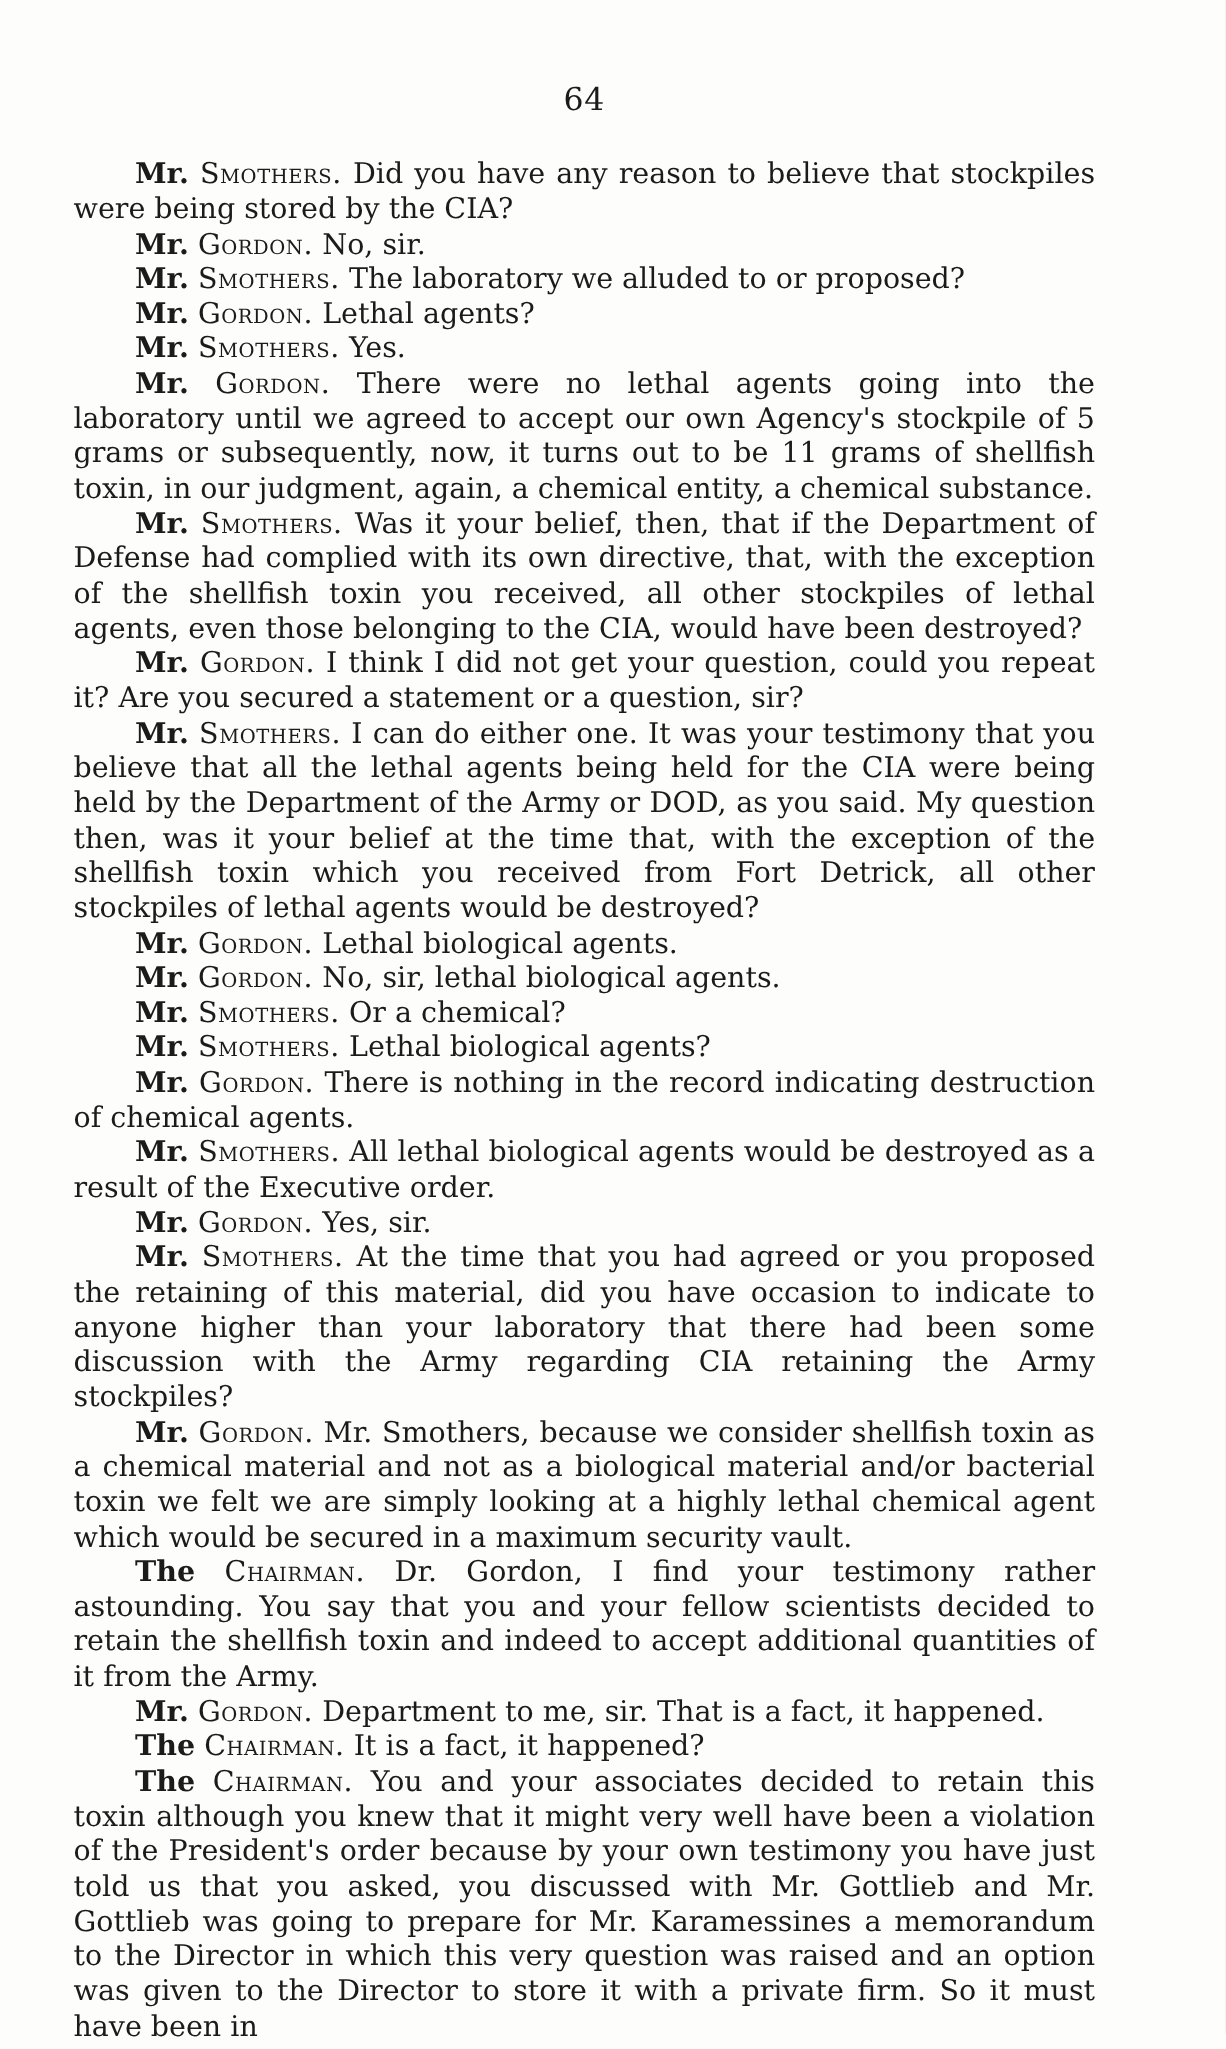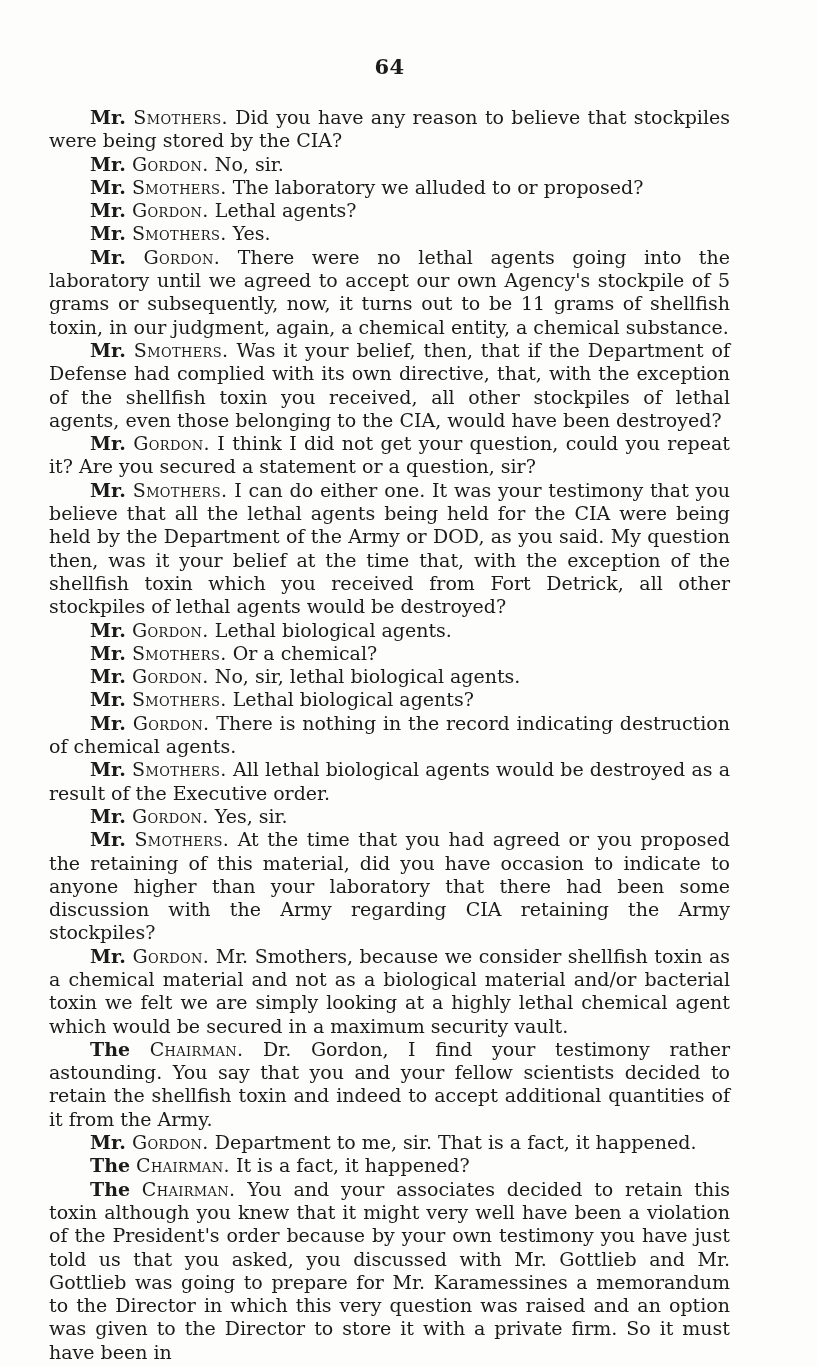--- a/index.html
+++ b/index.html
@@ -16,21 +16,21 @@
     overflow: hidden;
     font-family: "DejaVu Serif", "Liberation Serif", serif;
     color: #1b1b1b;
   }
   .page-number {
     margin-top: 54px;
     width: 681px;
     padding-left: 49px;
     text-align: center;
     font-size: 21px;
-    font-weight: bold;
+    font-weight: normal;
     letter-spacing: 0.5px;
   }
   .transcript {
     margin-top: 27px;
     padding-left: 49px;
     width: 681px;
     font-size: 19px;
     line-height: 23.3px;
     text-align: justify;
   }
@@ -59,22 +59,22 @@
     <p><span class="speaker-prefix">Mr.</span> <span class="speaker-name">Smothers.</span> <span>Did you have any reason to believe that stockpiles were being stored by the CIA?</span></p>
     <p><span class="speaker-prefix">Mr.</span> <span class="speaker-name">Gordon.</span> <span>No, sir.</span></p>
     <p><span class="speaker-prefix">Mr.</span> <span class="speaker-name">Smothers.</span> <span>The laboratory we alluded to or proposed?</span></p>
     <p><span class="speaker-prefix">Mr.</span> <span class="speaker-name">Gordon.</span> <span>Lethal agents?</span></p>
     <p><span class="speaker-prefix">Mr.</span> <span class="speaker-name">Smothers.</span> <span>Yes.</span></p>
     <p><span class="speaker-prefix">Mr.</span> <span class="speaker-name">Gordon.</span> <span>There were no lethal agents going into the laboratory until we agreed to accept our own Agency's stockpile of 5 grams or subsequently, now, it turns out to be 11 grams of shellfish toxin, in our judgment, again, a chemical entity, a chemical substance.</span></p>
     <p><span class="speaker-prefix">Mr.</span> <span class="speaker-name">Smothers.</span> <span>Was it your belief, then, that if the Department of Defense had complied with its own directive, that, with the exception of the shellfish toxin you received, all other stockpiles of lethal agents, even those belonging to the CIA, would have been destroyed?</span></p>
     <p><span class="speaker-prefix">Mr.</span> <span class="speaker-name">Gordon.</span> <span>I think I did not get your question, could you repeat it? Are you secured a statement or a question, sir?</span></p>
     <p><span class="speaker-prefix">Mr.</span> <span class="speaker-name">Smothers.</span> <span>I can do either one. It was your testimony that you believe that all the lethal agents being held for the CIA were being held by the Department of the Army or DOD, as you said. My question then, was it your belief at the time that, with the exception of the shellfish toxin which you received from Fort Detrick, all other stockpiles of lethal agents would be destroyed?</span></p>
     <p><span class="speaker-prefix">Mr.</span> <span class="speaker-name">Gordon.</span> <span>Lethal biological agents.</span></p>
+    <p><span class="speaker-prefix">Mr.</span> <span class="speaker-name">Gordon.</span> <span>No, sir, lethal biological agents.</span></p>
     <p><span class="speaker-prefix">Mr.</span> <span class="speaker-name">Smothers.</span> <span>Or a chemical?</span></p>
-    <p><span class="speaker-prefix">Mr.</span> <span class="speaker-name">Gordon.</span> <span>No, sir, lethal biological agents.</span></p>
     <p><span class="speaker-prefix">Mr.</span> <span class="speaker-name">Smothers.</span> <span>Lethal biological agents?</span></p>
     <p><span class="speaker-prefix">Mr.</span> <span class="speaker-name">Gordon.</span> <span>There is nothing in the record indicating destruction of chemical agents.</span></p>
     <p><span class="speaker-prefix">Mr.</span> <span class="speaker-name">Smothers.</span> <span>All lethal biological agents would be destroyed as a result of the Executive order.</span></p>
     <p><span class="speaker-prefix">Mr.</span> <span class="speaker-name">Gordon.</span> <span>Yes, sir.</span></p>
     <p><span class="speaker-prefix">Mr.</span> <span class="speaker-name">Smothers.</span> <span>At the time that you had agreed or you proposed the retaining of this material, did you have occasion to indicate to anyone higher than your laboratory that there had been some discussion with the Army regarding CIA retaining the Army stockpiles?</span></p>
     <p><span class="speaker-prefix">Mr.</span> <span class="speaker-name">Gordon.</span> <span>Mr. Smothers, because we consider shellfish toxin as a chemical material and not as a biological material and/or bacterial toxin we felt we are simply looking at a highly lethal chemical agent which would be secured in a maximum security vault.</span></p>
     <p><span class="speaker-prefix">The</span> <span class="speaker-name">Chairman.</span> <span>Dr. Gordon, I find your testimony rather astounding. You say that you and your fellow scientists decided to retain the shellfish toxin and indeed to accept additional quantities of it from the Army.</span></p>
     <p><span class="speaker-prefix">Mr.</span> <span class="speaker-name">Gordon.</span> <span>Department to me, sir. That is a fact, it happened.</span></p>
     <p><span class="speaker-prefix">The</span> <span class="speaker-name">Chairman.</span> <span>It is a fact, it happened?</span></p>
     <p><span class="speaker-prefix">The</span> <span class="speaker-name">Chairman.</span> <span>You and your associates decided to retain this toxin although you knew that it might very well have been a violation of the President's order because by your own testimony you have just told us that you asked, you discussed with Mr. Gottlieb and Mr. Gottlieb was going to prepare for Mr. Karamessines a memorandum to the Director in which this very question was raised and an option was given to the Director to store it with a private firm. So it must have been in</span></p>

